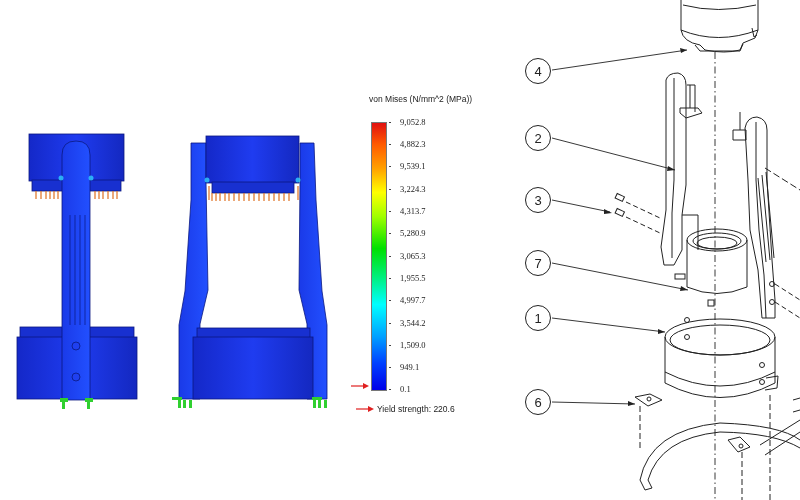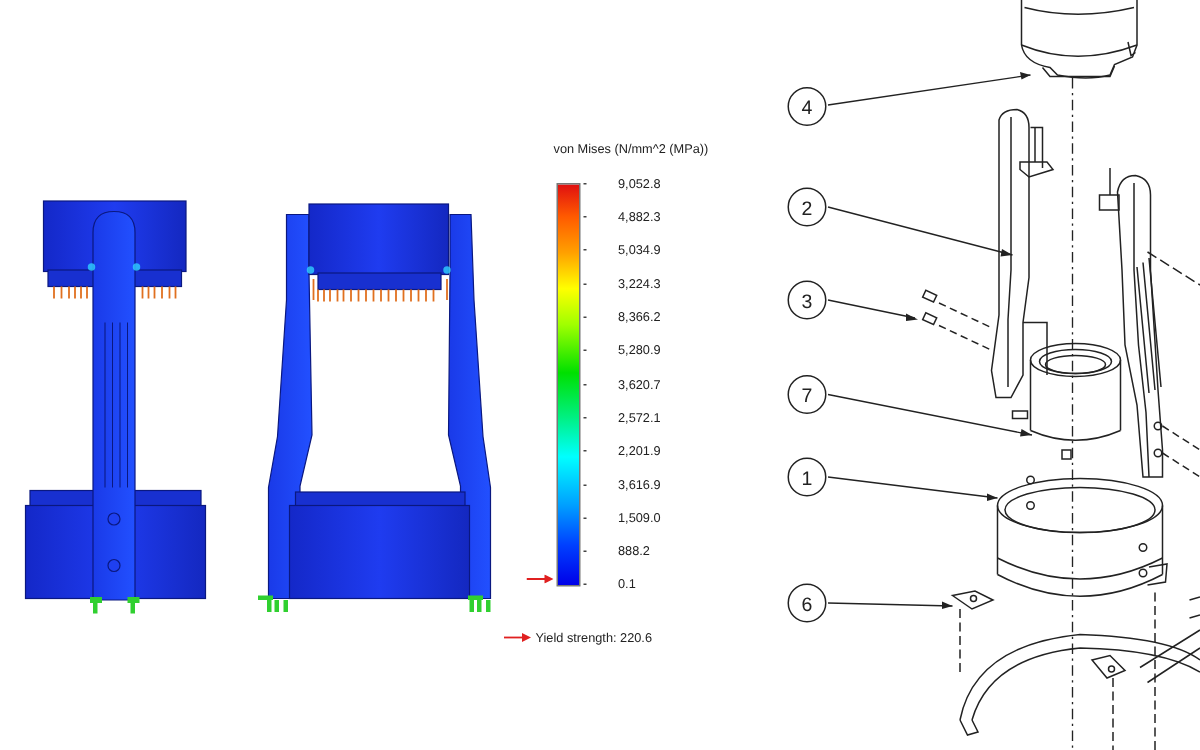--- a/index.html
+++ b/index.html
@@ -6,23 +6,23 @@
   body { width: 800px; height: 500px; position: relative; overflow: hidden; font-family: "Liberation Sans", sans-serif; }
   .panel { position: absolute; }
   #fea-panel { left: 0; top: 0; width: 500px; height: 500px; }
   #drawing-panel { left: 500px; top: 0; width: 300px; height: 500px; }
   svg { position: absolute; left: 0; top: 0; }
   .legend-title { position: absolute; left: 369px; top: 94px; font-size: 8.5px; color: #222; white-space: nowrap; }
   .colorbar { position: absolute; left: 371px; top: 122px; width: 16px; height: 269px;
     background: linear-gradient(to bottom, #e01010 0%, #ff5a00 8%, #ffa000 17%, #ffff00 26%, #a0ff00 35%, #00e000 47%, #00f080 58%, #00ffff 68%, #00a0ff 80%, #0040ff 90%, #0000e8 100%);
     border: 1px solid #777; box-sizing: border-box; }
   .tick { position: absolute; left: 389px; width: 2px; height: 1px; background: #444; }
-  .tick-label { position: absolute; left: 412px; font-size: 8.5px; color: #222; white-space: nowrap; transform: translateY(-50%); }
+  .tick-label { position: absolute; left: 400px; font-size: 8.5px; color: #222; white-space: nowrap; transform: translateY(-50%); font-family: Liberation Serif, serif; }
   .yield-marker { position: absolute; left: 350px; top: 383px; width: 18px; height: 6px; }
-  .yield-row { position: absolute; left: 336px; top: 404px; display: flex; align-items: center; margin-top: 16px; }
+  .yield-row { position: absolute; left: 356px; top: 404px; display: flex; align-items: center; }
   .yield-row .arrow { width: 18px; height: 6px; position: relative; }
   .yield-text { font-size: 8.5px; color: #222; margin-left: 3px; white-space: nowrap; }
   .balloon { position: absolute; width: 26px; height: 26px; border: 1.2px solid #222; border-radius: 50%; box-sizing: border-box;
     display: flex; align-items: center; justify-content: center; font-size: 13px; color: #222; background: #fff; }
 </style>
 </head>
 <body>
 
 <div id="fea-panel" class="panel">
   <svg width="360" height="500">
@@ -124,39 +124,39 @@
 
   <div class="legend-title">von Mises (N/mm^2 (MPa))</div>
   <div class="colorbar"></div>
 
   <div>
     <div class="tick" style="top:122px"></div>
       <div class="tick-label" style="top:122px">9,052.8</div>
     <div class="tick" style="top:144px"></div>
       <div class="tick-label" style="top:144px">4,882.3</div>
     <div class="tick" style="top:166px"></div>
-      <div class="tick-label" style="top:166px">5,034.9</div>
+      <div class="tick-label" style="top:166px">9,539.1</div>
     <div class="tick" style="top:189px"></div>
       <div class="tick-label" style="top:189px">3,224.3</div>
     <div class="tick" style="top:211px"></div>
-      <div class="tick-label" style="top:211px">8,366.2</div>
+      <div class="tick-label" style="top:211px">4,313.7</div>
     <div class="tick" style="top:233px"></div>
       <div class="tick-label" style="top:233px">5,280.9</div>
     <div class="tick" style="top:256px"></div>
-      <div class="tick-label" style="top:256px">3,620.7</div>
+      <div class="tick-label" style="top:256px">3,065.3</div>
     <div class="tick" style="top:278px"></div>
-      <div class="tick-label" style="top:278px">2,572.1</div>
+      <div class="tick-label" style="top:278px">1,955.5</div>
     <div class="tick" style="top:300px"></div>
-      <div class="tick-label" style="top:300px">2,201.9</div>
+      <div class="tick-label" style="top:300px">4,997.7</div>
     <div class="tick" style="top:323px"></div>
-      <div class="tick-label" style="top:323px">3,616.9</div>
+      <div class="tick-label" style="top:323px">3,544.2</div>
     <div class="tick" style="top:345px"></div>
       <div class="tick-label" style="top:345px">1,509.0</div>
     <div class="tick" style="top:367px"></div>
-      <div class="tick-label" style="top:367px">888.2</div>
+      <div class="tick-label" style="top:367px">949.1</div>
     <div class="tick" style="top:389px"></div>
       <div class="tick-label" style="top:389px">0.1</div>
   </div>
 
   <svg class="yield-marker" width="18" height="6" style="left:351px;top:383px;position:absolute">
     <line x1="0" y1="3" x2="13" y2="3" stroke="#e02020" stroke-width="1.2"></line>
     <polygon points="12,0 18,3 12,6" fill="#e02020"></polygon>
   </svg>
 
   <div class="yield-row">

